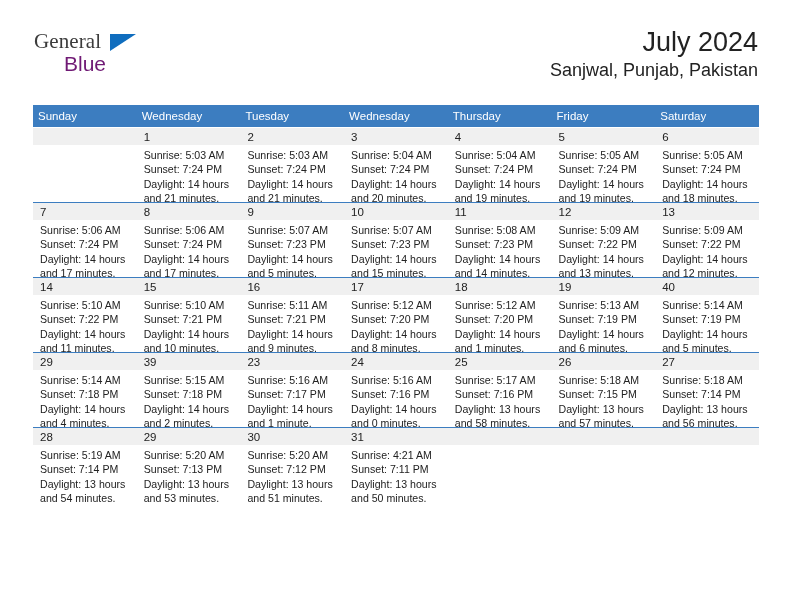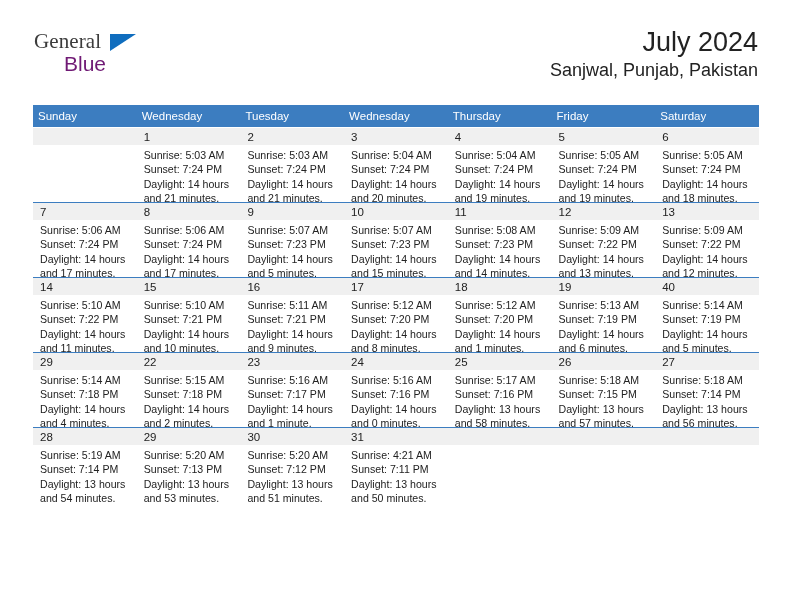--- a/index.html
+++ b/index.html
@@ -412,21 +412,21 @@
               <div class="info">
                 <div>Sunrise: 5:14 AM</div>
                 <div>Sunset: 7:18 PM</div>
                 <div>Daylight: 14 hours</div>
                 <div>and 4 minutes.</div>
               </div>
             </div>
           </td>
           <td>
             <div class="cell">
-              <div class="daynum-bar">22</div>
+              <div class="daynum-bar">39</div>
               <div class="info">
                 <div>Sunrise: 5:15 AM</div>
                 <div>Sunset: 7:18 PM</div>
                 <div>Daylight: 14 hours</div>
                 <div>and 2 minutes.</div>
               </div>
             </div>
           </td>
           <td>
             <div class="cell">

